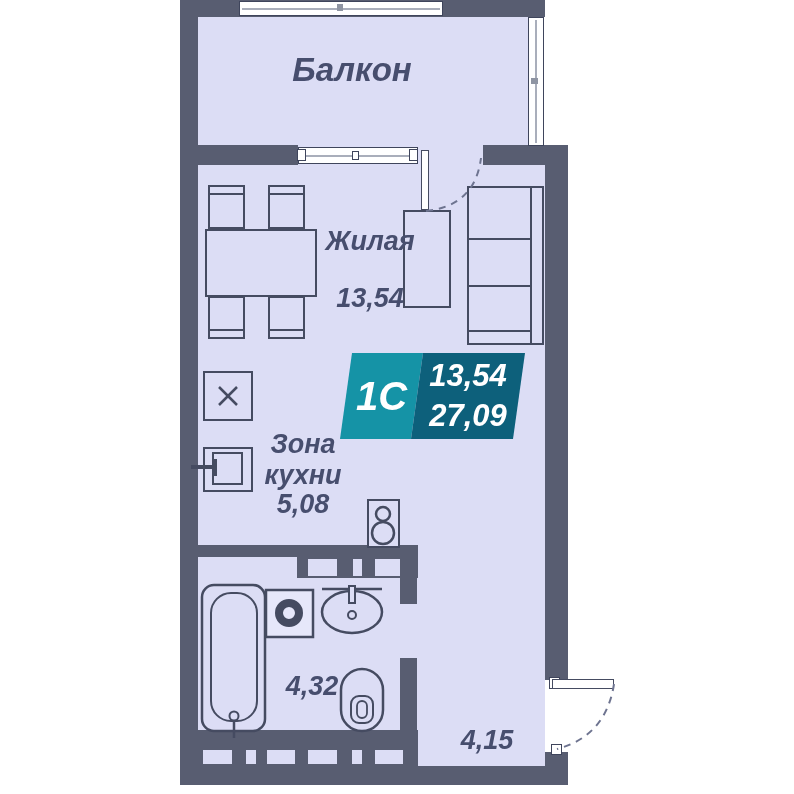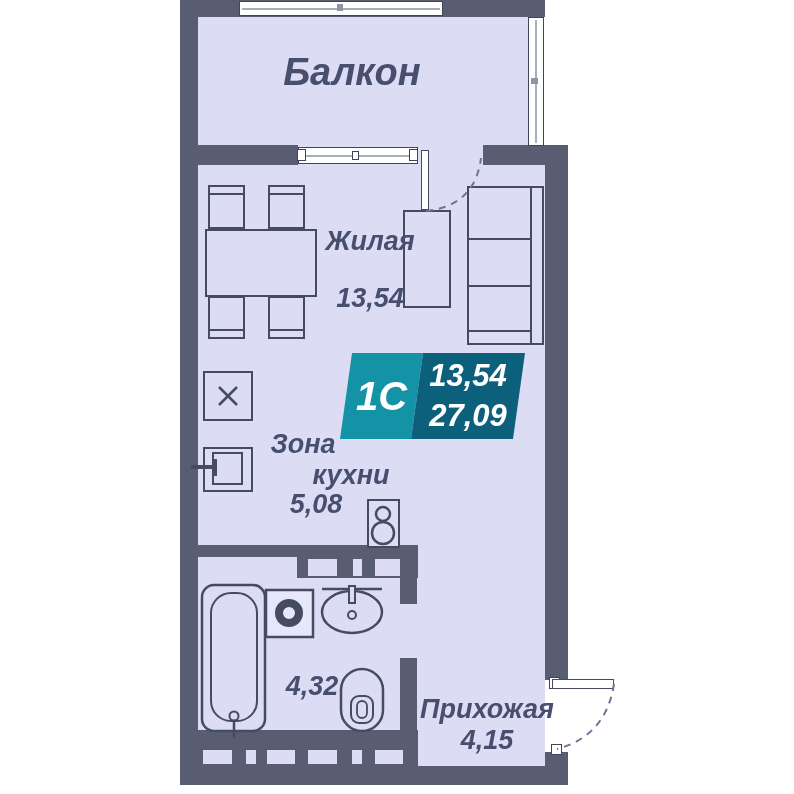--- a/index.html
+++ b/index.html
@@ -11,21 +11,21 @@
   .nt{position:absolute;background:#dcddf5;}
   .fu{position:absolute;background:#dcddf5;border:2.5px solid #454b61;box-sizing:border-box;}
   .wn{position:absolute;background:#ffffff;border:1.5px solid #3f455c;box-sizing:border-box;}
   .mh{position:absolute;left:2px;right:2px;top:50%;margin-top:-1px;height:2px;background:#a9aebb;}
   .mv{position:absolute;top:2px;bottom:2px;left:50%;margin-left:-1px;width:2px;background:#a9aebb;}
   .tick{position:absolute;background:#8f95a3;}
   .esq{position:absolute;background:#ffffff;border:1.5px solid #3f455c;box-sizing:border-box;}
   .leaf{position:absolute;background:#ffffff;border:1.5px solid #454b61;box-sizing:border-box;}
   .lbl{position:absolute;width:200px;text-align:center;color:#474e6e;
        font-style:italic;font-weight:600;line-height:1.1;}
-  .fs30{font-size:38px;} .fs27{font-size:27px;}
+  .fs30{font-size:33px;} .fs27{font-size:27px;}
   .inner-line{position:absolute;background:#454b61;}
   .badge-part{position:absolute;display:flex;align-items:center;justify-content:center;
        color:#ffffff;font-style:italic;font-weight:700;}
   .badge-left{left:340px;top:353px;width:83px;height:86px;background:#1593a6;
        clip-path:polygon(12px 0,83px 0,71px 86px,0 86px);font-size:40px;}
   .badge-right{left:411px;top:353px;width:114px;height:86px;background:#0d607b;
        clip-path:polygon(12px 0,114px 0,102px 86px,0 86px);
        flex-direction:column;font-size:31px;line-height:1.28;}
 </style>
 </head>
@@ -171,21 +171,20 @@
       <span>27,09</span>
     </div>
   </div>
 
   <div class="lbl fs30" style="left:252px;top:52px;">Балкон</div>
 
   <div class="lbl fs27" style="left:270px;top:227px;">Жилая</div>
   <div class="lbl fs27" style="left:270px;top:284px;">13,54</div>
 
   <div class="lbl fs27" style="left:203px;top:430px;">Зона</div>
-  <div class="lbl fs27" style="left:203px;top:461px;margin-left:48px;">кухни</div>
-  <div class="lbl fs27" style="left:216px;top:490px;font-style:italic;">5,08</div>
+  <div class="lbl fs27" style="left:203px;top:461px;">кухни</div>
+  <div class="lbl fs27" style="left:203px;top:490px;font-style:italic;">5,08</div>
 
   <div class="lbl fs27" style="left:212px;top:672px;">4,32</div>
 
-  <div class="lbl fs27" style="left:387px;top:695px;">Прихожая</div>
   <div class="lbl fs27" style="left:387px;top:726px;">4,15</div>
 
 </div>
 
 </body></html>

